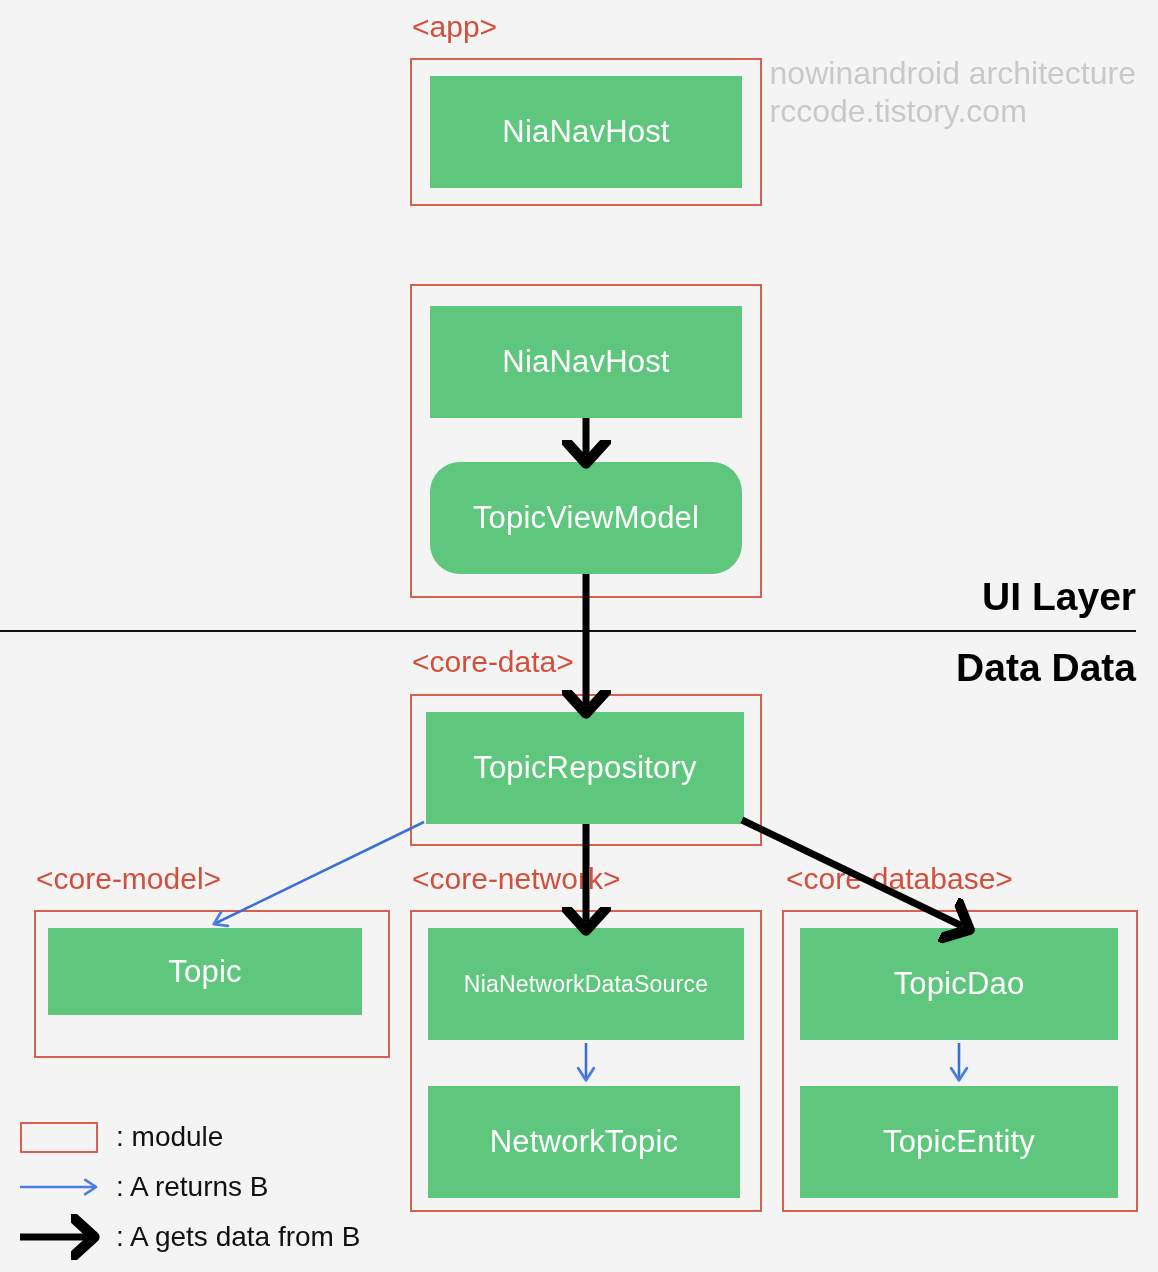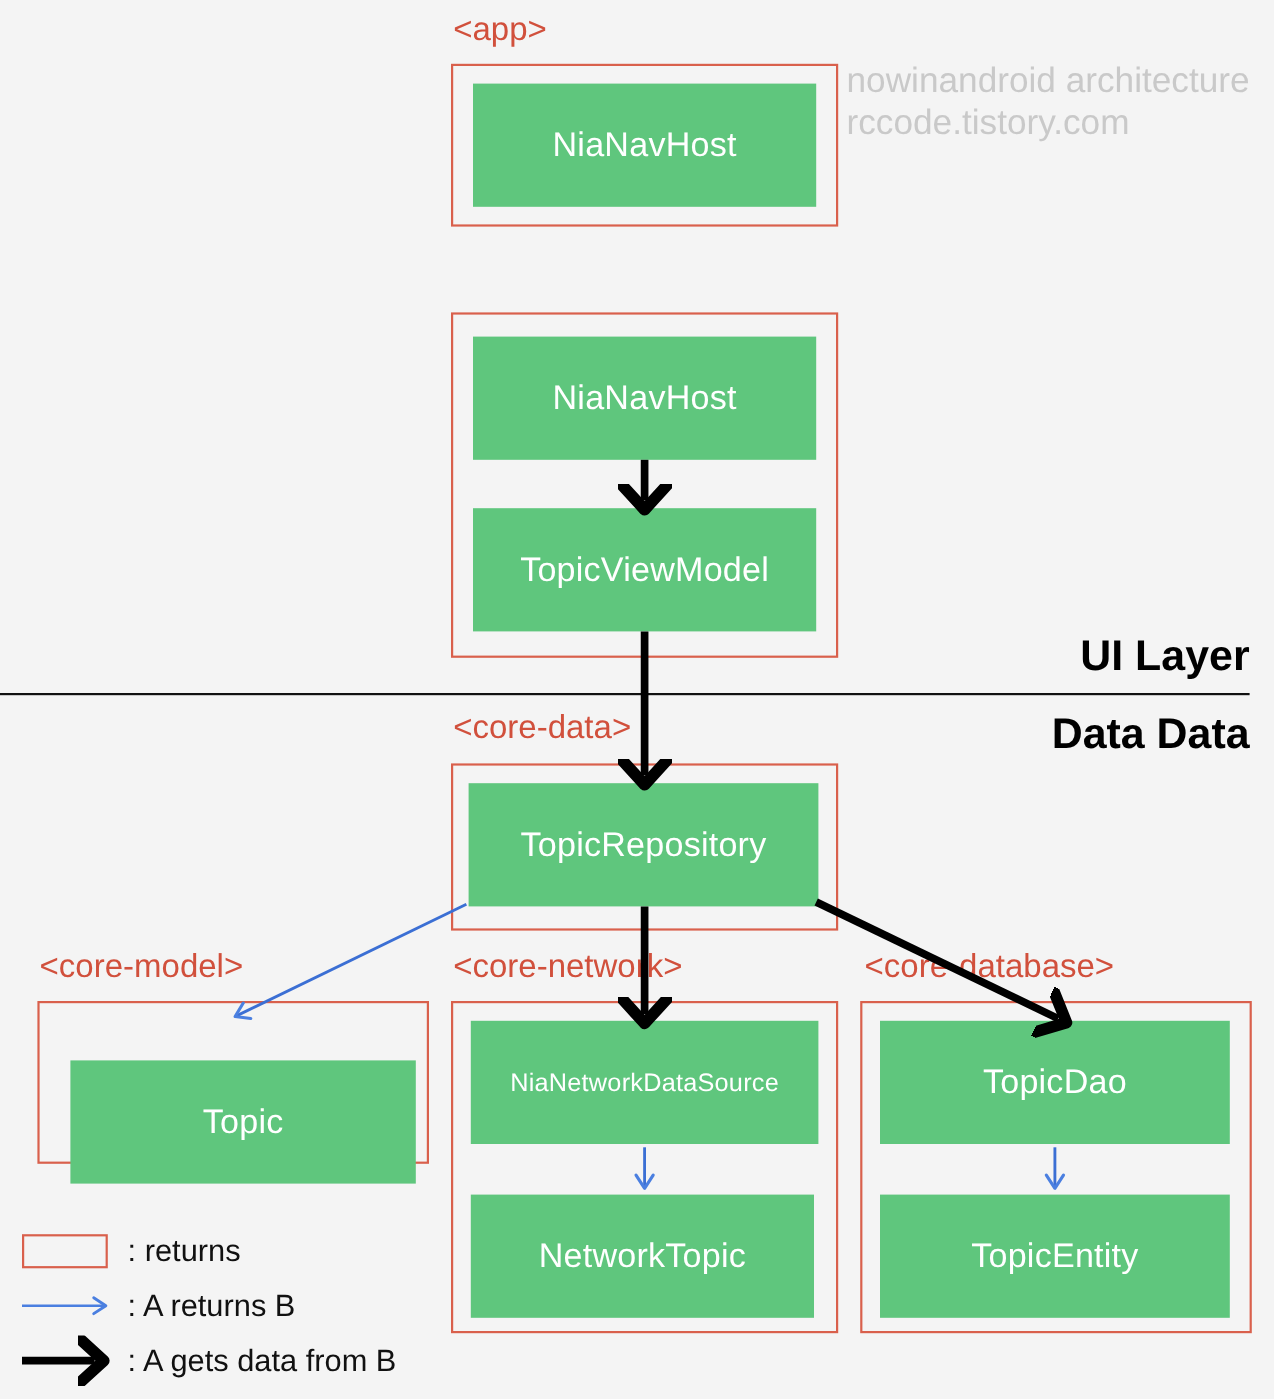--- a/index.html
+++ b/index.html
@@ -129,33 +129,33 @@
     <div>nowinandroid architecture</div>
     <div>rccode.tistory.com</div>
   </div>
 
   <div class="module-label" style="left:412px; top:10px;">&lt;app&gt;</div>
   <div class="module" style="left:410px; top:58px; width:352px; height:148px;"></div>
   <div class="cls" style="left:430px; top:76px; width:312px; height:112px;">NiaNavHost</div>
 
   <div class="module" style="left:410px; top:284px; width:352px; height:314px;"></div>
   <div class="cls" style="left:430px; top:306px; width:312px; height:112px;">NiaNavHost</div>
-  <div class="cls" style="left:430px; top:462px; width:312px; height:112px;">TopicViewModel</div>
+  <div class="cls" style="left:430px; top:462px; width:312px; height:112px;border-radius:30px;">TopicViewModel</div>
 
   <div class="layer-label" style="right:22px; top:575px;">UI Layer</div>
   <div class="layer-line" style="left:0px; top:630px; width:1136px;"></div>
   <div class="layer-label" style="right:22px; top:646px;">Data Data</div>
 
   <div class="module-label" style="left:412px; top:645px;">&lt;core-data&gt;</div>
   <div class="module" style="left:410px; top:694px; width:352px; height:152px;"></div>
   <div class="cls" style="left:426px; top:712px; width:318px; height:112px;">TopicRepository</div>
 
   <div class="module-label" style="left:36px; top:862px;">&lt;core-model&gt;</div>
   <div class="module" style="left:34px; top:910px; width:356px; height:148px;"></div>
-  <div class="cls" style="left:64px; top:928px; width:314px; height:112px;margin-top:36px;">Topic</div>
+  <div class="cls" style="left:48px; top:928px; width:314px; height:87px;">Topic</div>
 
   <div class="module-label" style="left:412px; top:862px;">&lt;core-network&gt;</div>
   <div class="module" style="left:410px; top:910px; width:352px; height:302px;"></div>
   <div class="cls small" style="left:428px; top:928px; width:316px; height:112px;">NiaNetworkDataSource</div>
   <div class="cls" style="left:428px; top:1086px; width:312px; height:112px;">NetworkTopic</div>
 
   <div class="module-label" style="left:786px; top:862px;">&lt;core-database&gt;</div>
   <div class="module" style="left:782px; top:910px; width:356px; height:302px;"></div>
   <div class="cls" style="left:800px; top:928px; width:318px; height:112px;">TopicDao</div>
   <div class="cls" style="left:800px; top:1086px; width:318px; height:112px;">TopicEntity</div>
@@ -184,21 +184,21 @@
 
     <line x1="959" y1="1043" x2="959" y2="1080" stroke="#3b6fd4" stroke-width="2.6" marker-end="url(#thinhead)"></line>
   </svg>
 
   <div class="legend">
 
     <div class="legend-row">
       <div class="legend-glyph">
         <div class="legend-box"></div>
       </div>
-      <div class="legend-text">: returns</div>
+      <div class="legend-text">: module</div>
     </div>
 
     <div class="legend-row">
       <div class="legend-glyph">
         <svg width="92" height="46" viewBox="0 0 92 46">
           <line x1="2" y1="23" x2="78" y2="23" stroke="#4a7fe0" stroke-width="2.4" marker-end="url(#thinhead)"></line>
         </svg>
       </div>
       <div class="legend-text">: A returns B</div>
     </div>

